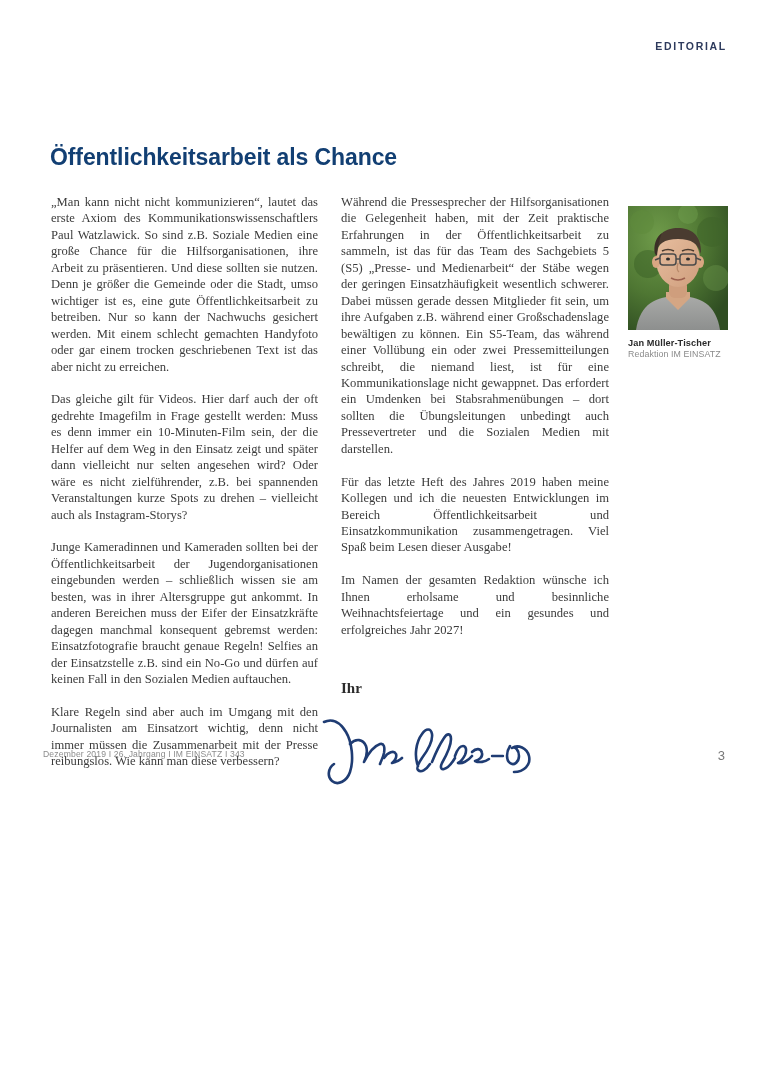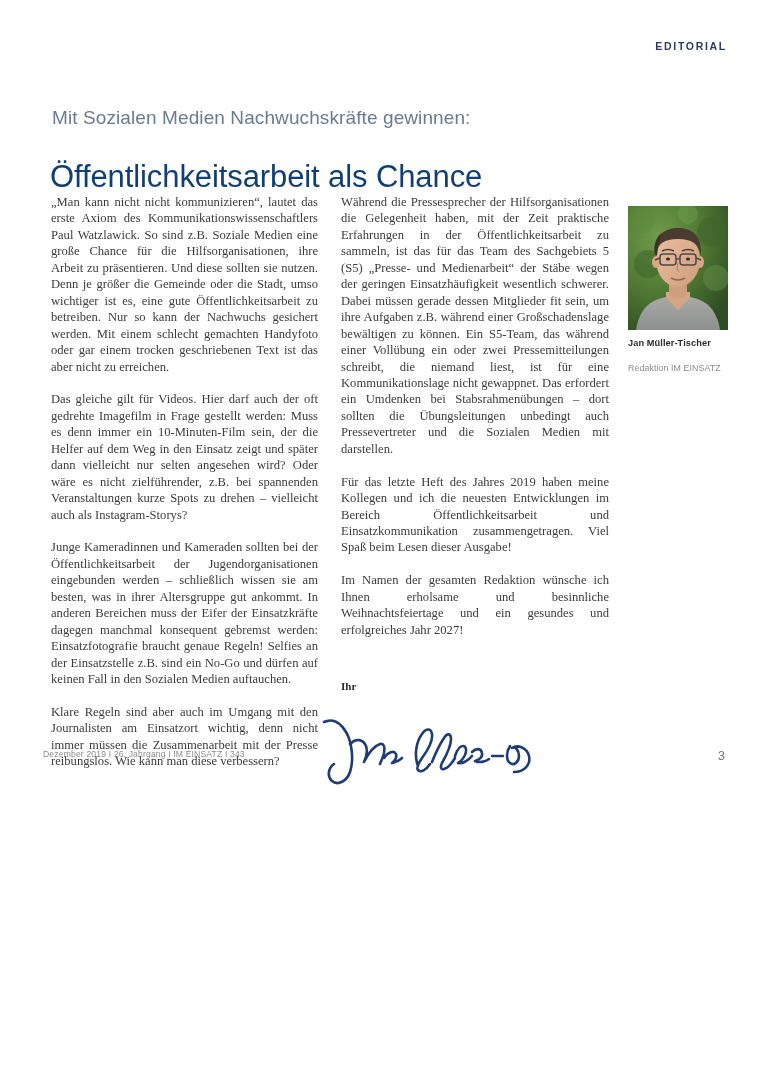--- a/index.html
+++ b/index.html
@@ -40,23 +40,23 @@
     top: 107px;
     font-size: 19px;
     font-weight: 400;
     color: #6b7a94;
     letter-spacing: 0.1px;
     white-space: nowrap;
   }
   .headline {
     position: absolute;
     left: 50px;
-    top: 138px;
-    font-size: 31px;
-    font-weight: 400;
+    top: 129px;
+    font-size: 23px;
+    font-weight: 700;
     color: #123f73;
     letter-spacing: -0.1px;
     white-space: nowrap;
   }
 
   
   .col {
     position: absolute;
     top: 194px;
     font-family: "Liberation Serif", serif;
@@ -89,35 +89,35 @@
   .portrait svg { display: block; }
   .cap-name {
     margin-top: 8px;
     font-size: 9.2px;
     font-weight: 700;
     color: #2b2b2b;
     letter-spacing: 0.1px;
     white-space: nowrap;
   }
   .cap-role {
-    margin-top: 15px;
+    margin-top: 1px;
     font-size: 8.8px;
     font-weight: 400;
     color: #8a8a8a;
     letter-spacing: 0.1px;
     white-space: nowrap;
   }
 
   
   .closing {
     position: absolute;
     left: 341px;
     top: 680px;
     font-family: "Liberation Serif", serif;
-    font-size: 11px;
+    font-size: 15px;
     font-weight: 700;
     color: #2b2b2b;
   }
   .signature {
     position: absolute;
     left: 322px;
     top: 708px;
     width: 215px;
     height: 86px;
   }
@@ -152,21 +152,20 @@
     color: #777777;
   }
 </style>
 </head>
 <body>
 
 <div class="page">
 
   <div class="running-head">EDITORIAL</div>
 
-  <div class="kicker">Mit Sozialen Medien Nachwuchskräfte gewinnen:</div>
 
   <h1 class="headline">Öffentlichkeitsarbeit als Chance</h1>
 
   <div class="col col-1">
     <p>„Man kann nicht nicht kommunizieren“, lautet das erste Axiom des Kommunikationswissenschaftlers Paul Watzlawick. So sind z.B. Soziale Medien eine große Chance für die Hilfsorganisationen, ihre Arbeit zu präsentieren. Und diese sollten sie nutzen. Denn je größer die Gemeinde oder die Stadt, umso wichtiger ist es, eine gute Öffentlichkeitsarbeit zu betreiben. Nur so kann der Nachwuchs gesichert werden. Mit einem schlecht gemachten Handyfoto oder gar einem trocken geschriebenen Text ist das aber nicht zu erreichen.</p>
     <p>Das gleiche gilt für Videos. Hier darf auch der oft gedrehte Imagefilm in Frage gestellt werden: Muss es denn immer ein 10-Minuten-Film sein, der die Helfer auf dem Weg in den Einsatz zeigt und später dann vielleicht nur selten angesehen wird? Oder wäre es nicht zielführender, z.B. bei spannenden Veranstaltungen kurze Spots zu drehen – vielleicht auch als Instagram-Storys?</p>
     <p>Junge Kameradinnen und Kameraden sollten bei der Öffentlichkeitsarbeit der Jugendorganisationen eingebunden werden – schließlich wissen sie am besten, was in ihrer Altersgruppe gut ankommt. In anderen Bereichen muss der Eifer der Einsatzkräfte dagegen manchmal konsequent gebremst werden: Einsatzfotografie braucht genaue Regeln! Selfies an der Einsatzstelle z.B. sind ein No-Go und dürfen auf keinen Fall in den Sozialen Medien auftauchen.</p>
     <p>Klare Regeln sind aber auch im Umgang mit den Journalisten am Einsatzort wichtig, denn nicht immer müssen die Zusammenarbeit mit der Presse reibungslos. Wie kann man diese verbessern?</p>
   </div>
 

